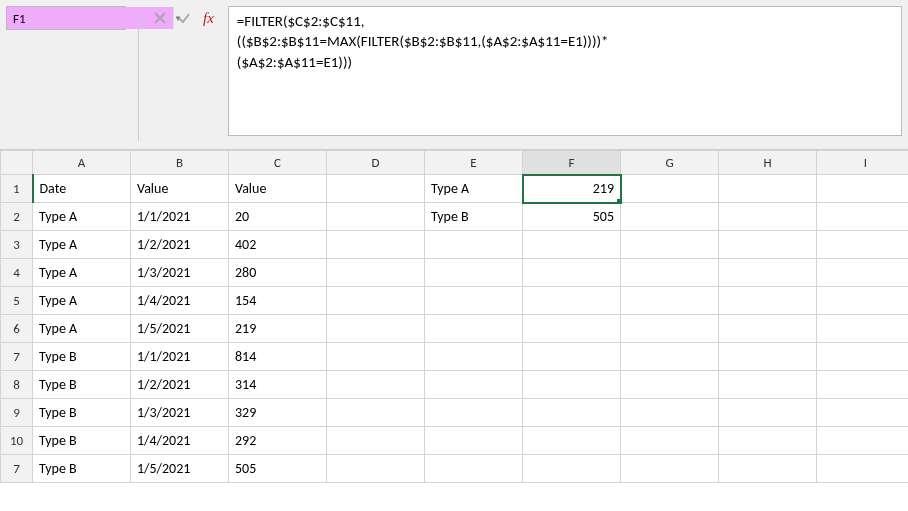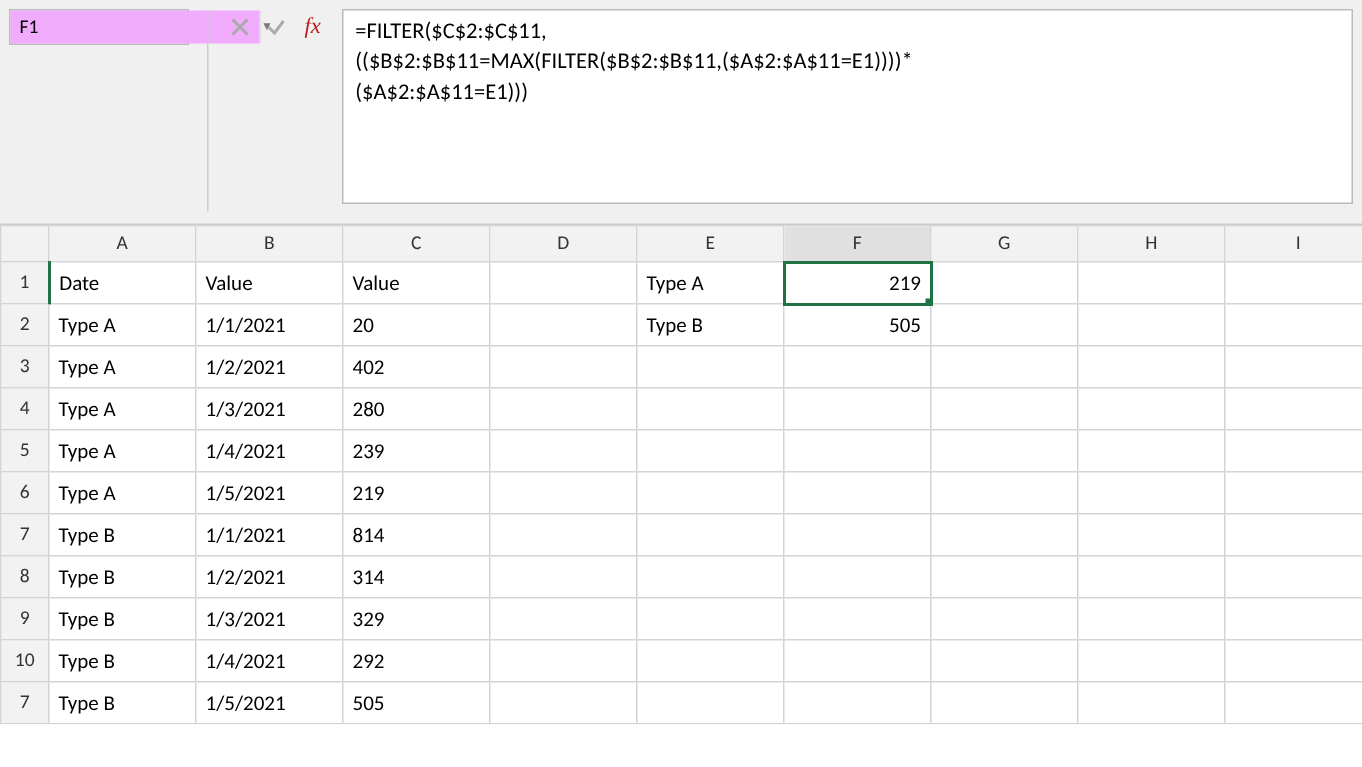--- a/index.html
+++ b/index.html
@@ -245,21 +245,21 @@
           <td class=""></td>
           <td class=""></td>
           <td class=""></td>
           <td class=""></td>
           <td class=""></td>
         </tr>
         <tr>
           <th class="rowhead">5</th>
           <td class="">Type A</td>
           <td class="">1/4/2021</td>
-          <td class="">239</td>
+          <td class="">154</td>
           <td class=""></td>
           <td class=""></td>
           <td class=""></td>
           <td class=""></td>
           <td class=""></td>
           <td class=""></td>
         </tr>
         <tr>
           <th class="rowhead">6</th>
           <td class="">Type A</td>

